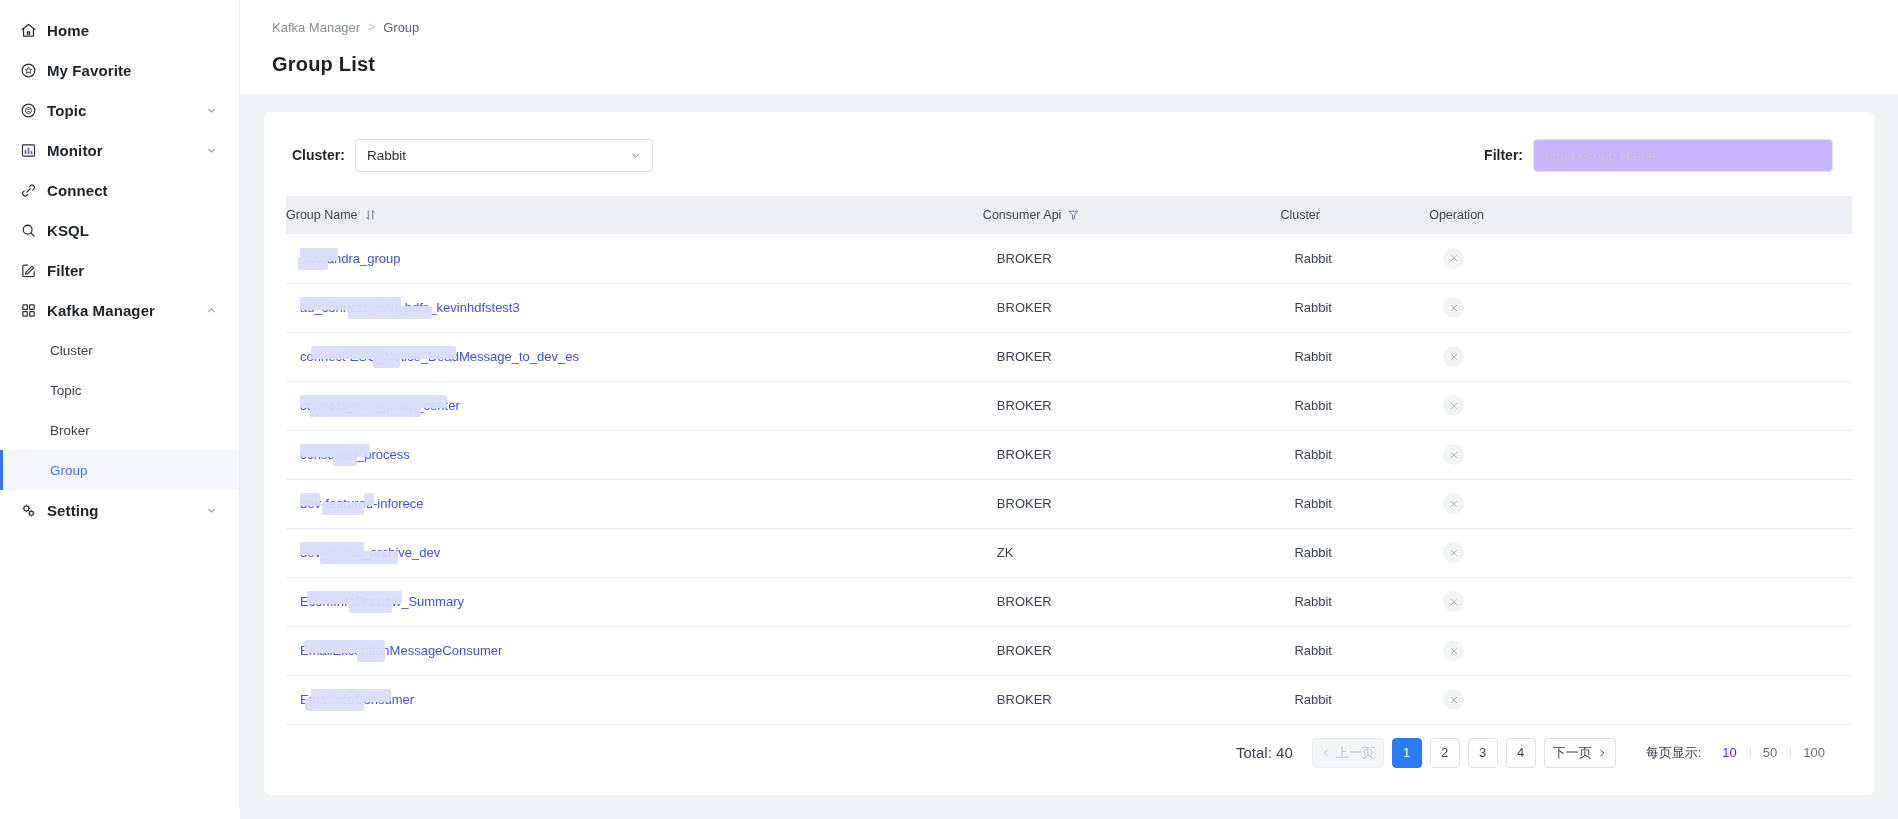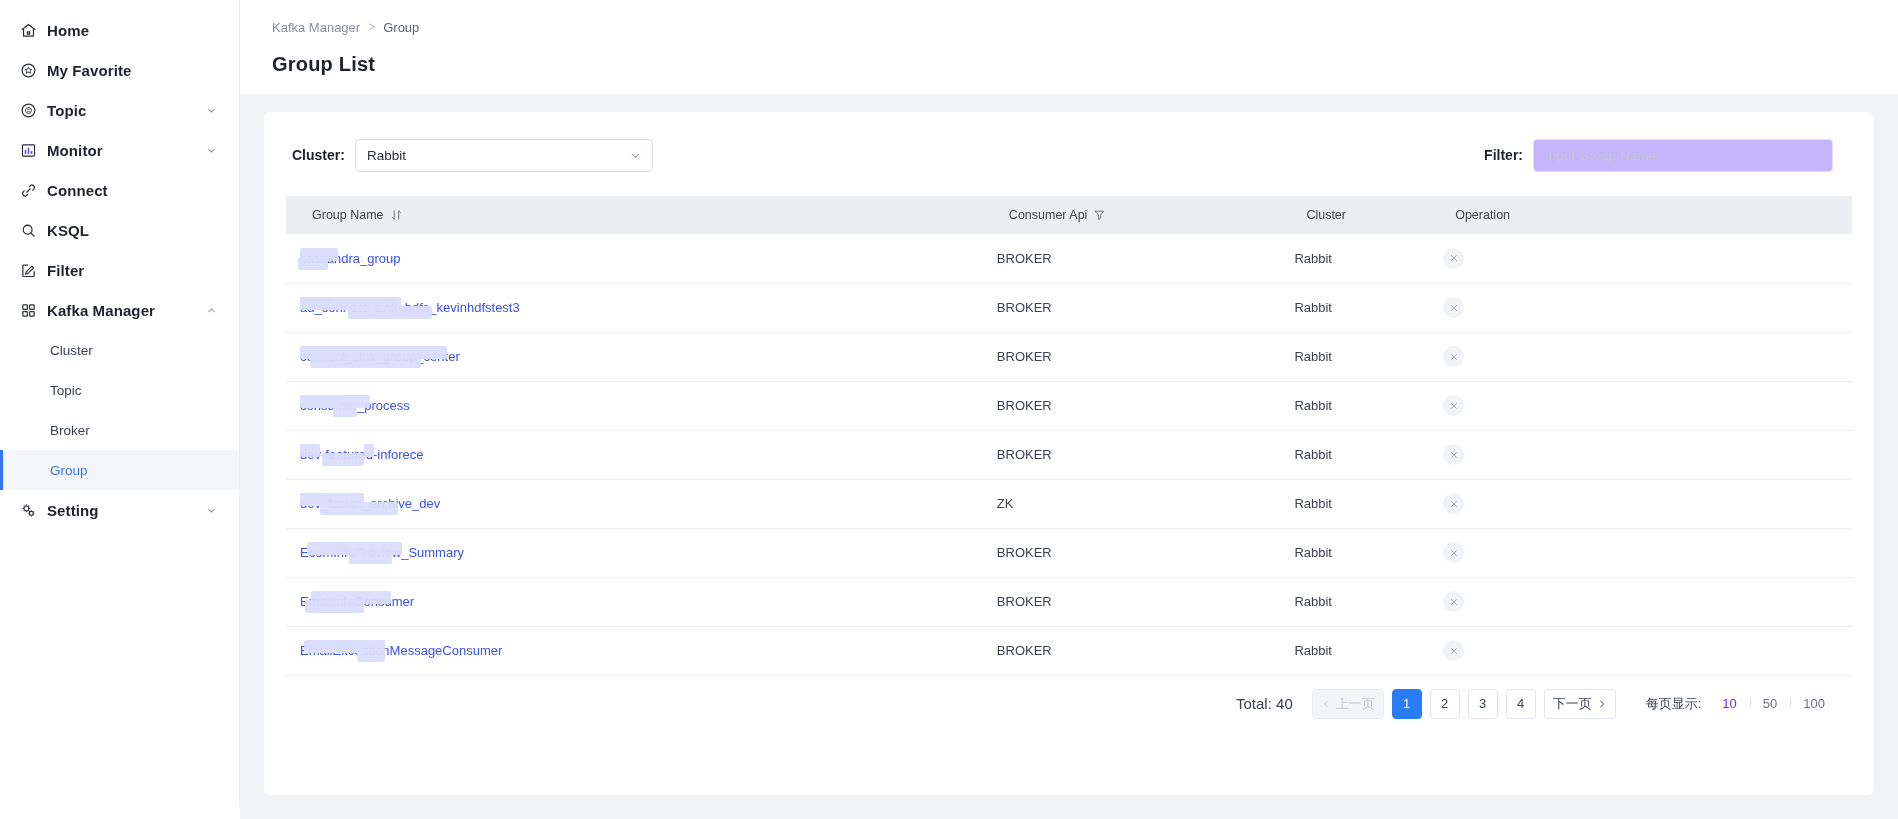--- a/index.html
+++ b/index.html
@@ -173,21 +173,21 @@
 
   
   .tbl { width: 100%; border-collapse: collapse; table-layout: fixed; }
   .tbl thead th {
     background: #eceef2;
     height: 38px;
     font-size: 12.5px;
     font-weight: 400;
     color: #40454d;
     text-align: left;
-    padding: 0 26px;
+    padding: 0 0;
     white-space: nowrap;
   }
   .th-inner { display: inline-flex; align-items: center; gap: 7px; }
   .th-icon { color: #6b7280; display:flex; align-items:center; }
   .th-icon svg { display:block; }
   .tbl tbody td {
     height: 49px;
     font-size: 13px;
     color: #3d4250;
     padding: 0 14px;
@@ -506,20 +506,30 @@
                 <td class="col-name"><span class="gname">au_connect_sink_hdfs_kevinhdfstest3<span class="blob" style="left: 2%; width: 12%; top: -3px; height: 13px;"></span><span class="blob" style="left: 22%; width: 38%; top: 6px; height: 13px;"></span><span class="blob" style="left: 0%; width: 46%; top: -3px; height: 13px;"></span></span></td>
                 <td class="col-api">BROKER</td>
                 <td class="col-clu">Rabbit</td>
                 <td class="col-op"><span class="op-btn">
                     <svg width="10" height="10" viewBox="0 0 24 24" fill="none" stroke="currentColor" stroke-width="2.1" stroke-linecap="round">
                       <path d="M6 6l12 12M18 6L6 18"></path>
                     </svg>
                   </span></td>
               </tr>
               <tr>
+                <td class="col-name"><span class="gname">connect-ESC_Notice_DeadMessage_to_dev_es<span class="blob" style="left: 18%; width: 12%; top: -3px; height: 13px;"></span><span class="blob" style="left: 26%; width: 10%; top: 6px; height: 13px;"></span><span class="blob" style="left: 4%; width: 52%; top: -3px; height: 13px;"></span></span></td>
+                <td class="col-api">BROKER</td>
+                <td class="col-clu">Rabbit</td>
+                <td class="col-op"><span class="op-btn">
+                    <svg width="10" height="10" viewBox="0 0 24 24" fill="none" stroke="currentColor" stroke-width="2.1" stroke-linecap="round">
+                      <path d="M6 6l12 12M18 6L6 18"></path>
+                    </svg>
+                  </span></td>
+              </tr>
+              <tr>
                 <td class="col-name"><span class="gname">connect_sink_group_center<span class="blob" style="left: 0%; width: 92%; top: -3px; height: 13px;"></span><span class="blob" style="left: 6%; width: 70%; top: 6px; height: 13px;"></span></span></td>
                 <td class="col-api">BROKER</td>
                 <td class="col-clu">Rabbit</td>
                 <td class="col-op"><span class="op-btn">
                     <svg width="10" height="10" viewBox="0 0 24 24" fill="none" stroke="currentColor" stroke-width="2.1" stroke-linecap="round">
                       <path d="M6 6l12 12M18 6L6 18"></path>
                     </svg>
                   </span></td>
               </tr>
               <tr>
@@ -556,31 +566,31 @@
                 <td class="col-name"><span class="gname">EcomInfoPreview_Summary<span class="blob" style="left: 10%; width: 18%; top: -3px; height: 13px;"></span><span class="blob" style="left: 30%; width: 26%; top: 6px; height: 13px;"></span><span class="blob" style="left: 4%; width: 58%; top: -3px; height: 13px;"></span></span></td>
                 <td class="col-api">BROKER</td>
                 <td class="col-clu">Rabbit</td>
                 <td class="col-op"><span class="op-btn">
                     <svg width="10" height="10" viewBox="0 0 24 24" fill="none" stroke="currentColor" stroke-width="2.1" stroke-linecap="round">
                       <path d="M6 6l12 12M18 6L6 18"></path>
                     </svg>
                   </span></td>
               </tr>
               <tr>
+                <td class="col-name"><span class="gname">EmailExceptionMessageConsumer<span class="blob" style="left: 8%; width: 22%; top: -3px; height: 13px;"></span><span class="blob" style="left: 28%; width: 14%; top: 6px; height: 13px;"></span><span class="blob" style="left: 2%; width: 40%; top: -3px; height: 13px;"></span></span></td>
+                <td class="col-api">BROKER</td>
+                <td class="col-clu">Rabbit</td>
+                <td class="col-op"><span class="op-btn">
+                    <svg width="10" height="10" viewBox="0 0 24 24" fill="none" stroke="currentColor" stroke-width="2.1" stroke-linecap="round">
+                      <path d="M6 6l12 12M18 6L6 18"></path>
+                    </svg>
+                  </span></td>
+              </tr>
+              <tr>
                 <td class="col-name"><span class="gname">EmailInfoConsumer<span class="blob" style="left: 10%; width: 70%; top: -3px; height: 13px;"></span><span class="blob" style="left: 4%; width: 52%; top: 6px; height: 13px;"></span></span></td>
-                <td class="col-api">BROKER</td>
-                <td class="col-clu">Rabbit</td>
-                <td class="col-op"><span class="op-btn">
-                    <svg width="10" height="10" viewBox="0 0 24 24" fill="none" stroke="currentColor" stroke-width="2.1" stroke-linecap="round">
-                      <path d="M6 6l12 12M18 6L6 18"></path>
-                    </svg>
-                  </span></td>
-              </tr>
-              <tr>
-                <td class="col-name"><span class="gname">EmailExceptionMessageConsumer<span class="blob" style="left: 8%; width: 22%; top: -3px; height: 13px;"></span><span class="blob" style="left: 28%; width: 14%; top: 6px; height: 13px;"></span><span class="blob" style="left: 2%; width: 40%; top: -3px; height: 13px;"></span></span></td>
                 <td class="col-api">BROKER</td>
                 <td class="col-clu">Rabbit</td>
                 <td class="col-op"><span class="op-btn">
                     <svg width="10" height="10" viewBox="0 0 24 24" fill="none" stroke="currentColor" stroke-width="2.1" stroke-linecap="round">
                       <path d="M6 6l12 12M18 6L6 18"></path>
                     </svg>
                   </span></td>
               </tr>
             </tbody>
         </table>

